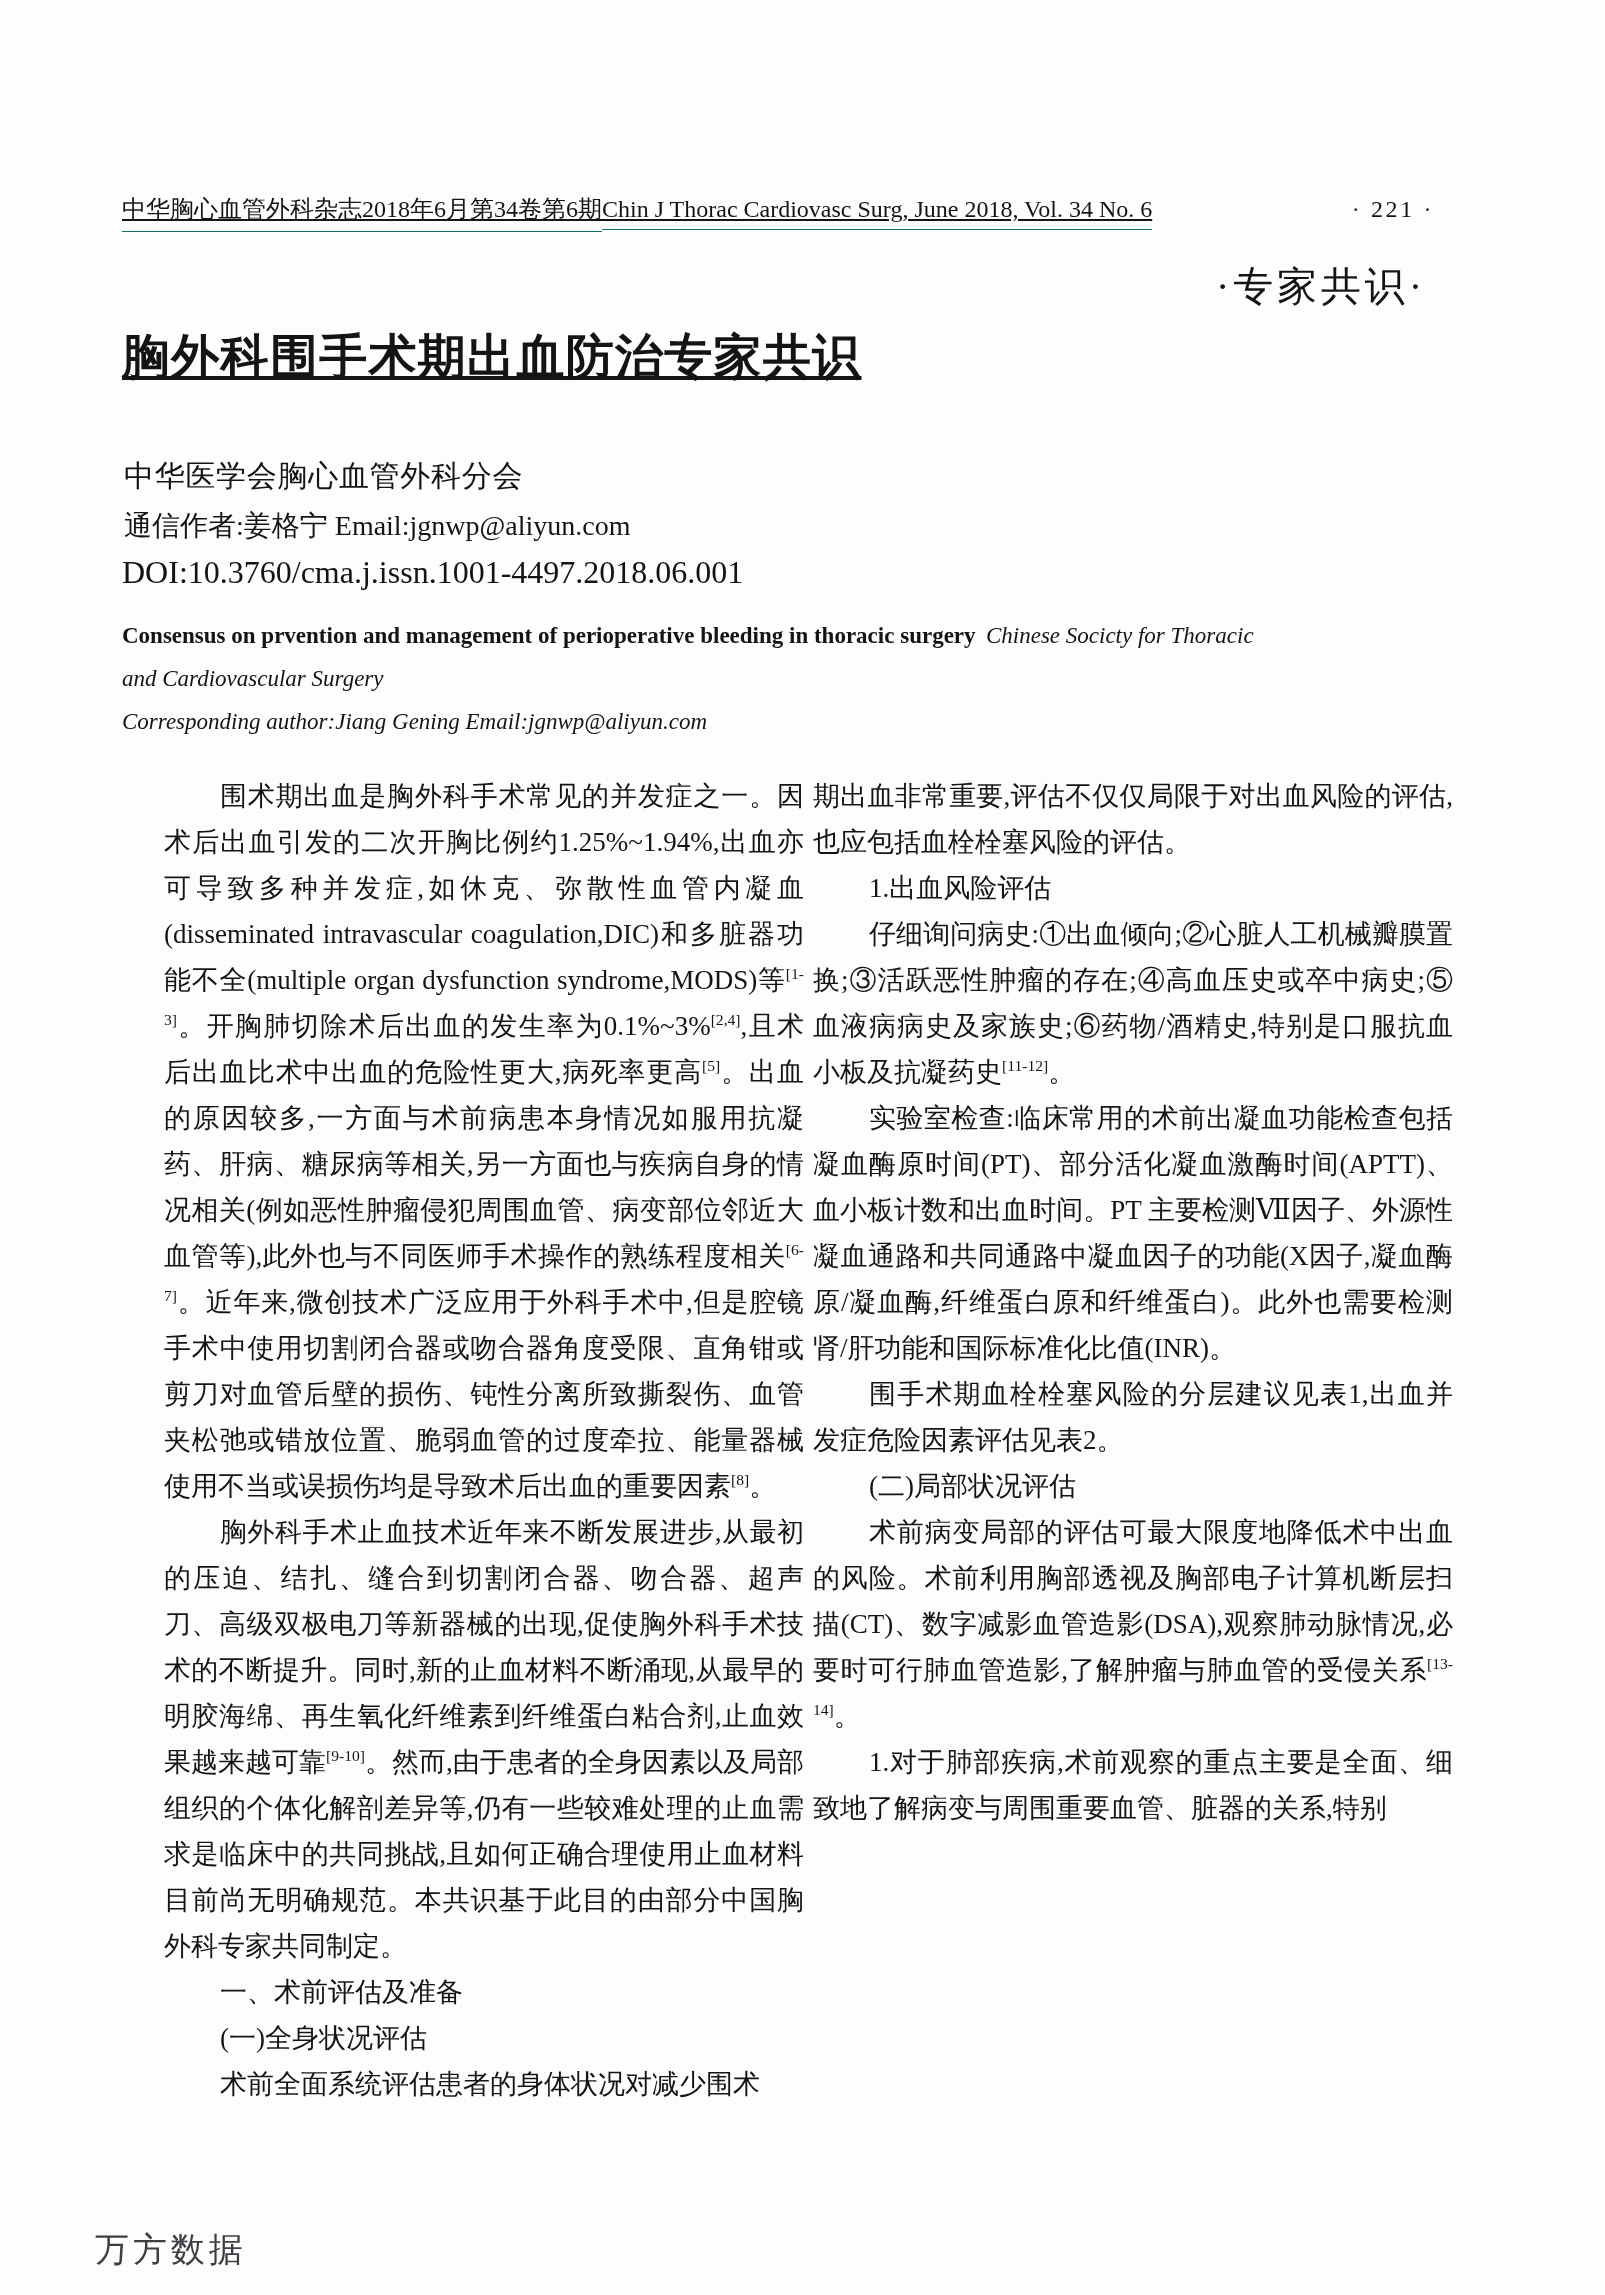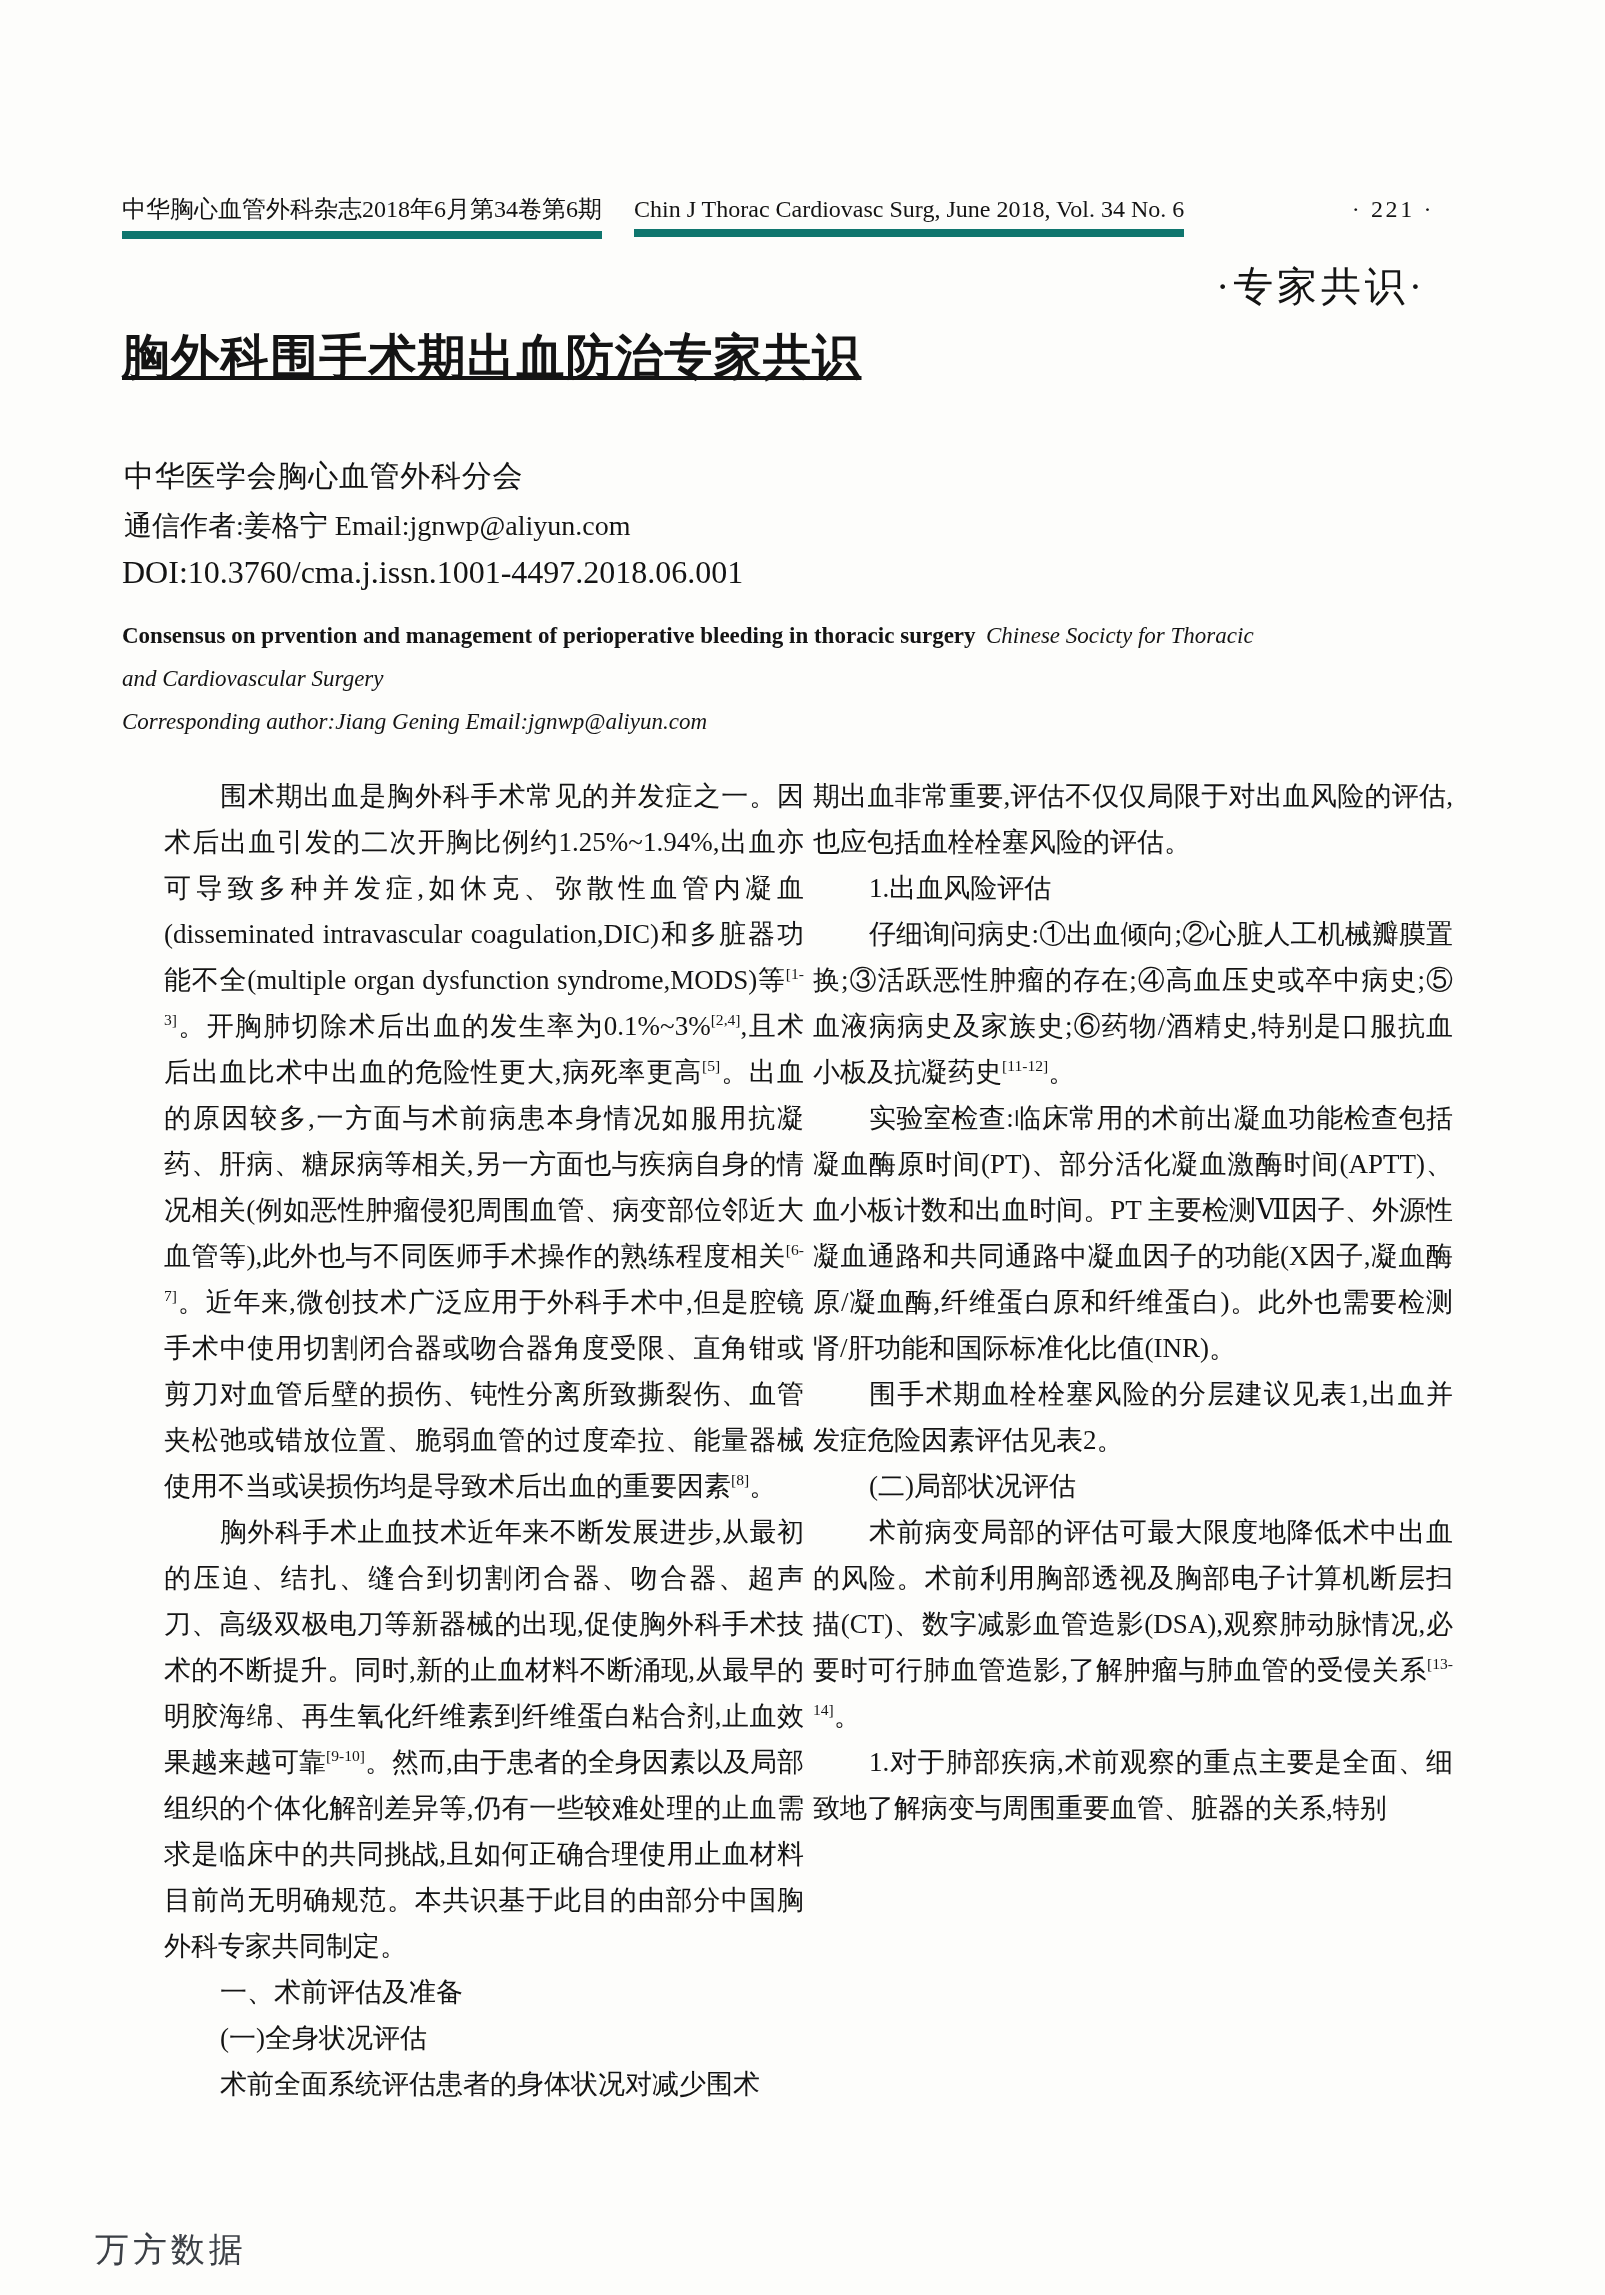--- a/index.html
+++ b/index.html
@@ -13,24 +13,25 @@
   }
   .page { position: absolute; inset: 0; }
 
   
   .header-row {
     position: absolute; left: 122px; top: 193px; width: 1312px;
     display: flex; align-items: baseline;
     font-size: 24px; white-space: nowrap;
   }
   .journal-cn, .journal-en {
-    border-bottom: 8px solid #0f766e;
+    border-bottom: 1px solid #0f766e;
     padding-bottom: 5.9px;
+    text-decoration: underline;
   }
-  .journal-en { margin-left: 32px; }
+  .journal-en { margin-left: 0; }
   .page-number { margin-left: auto; letter-spacing: 2.6px; }
 
   
   .section-label {
     position: absolute; top: 259px; right: 180px;
     font-size: 40px; letter-spacing: 3.9px;
   }
 
   
   .article-title {

